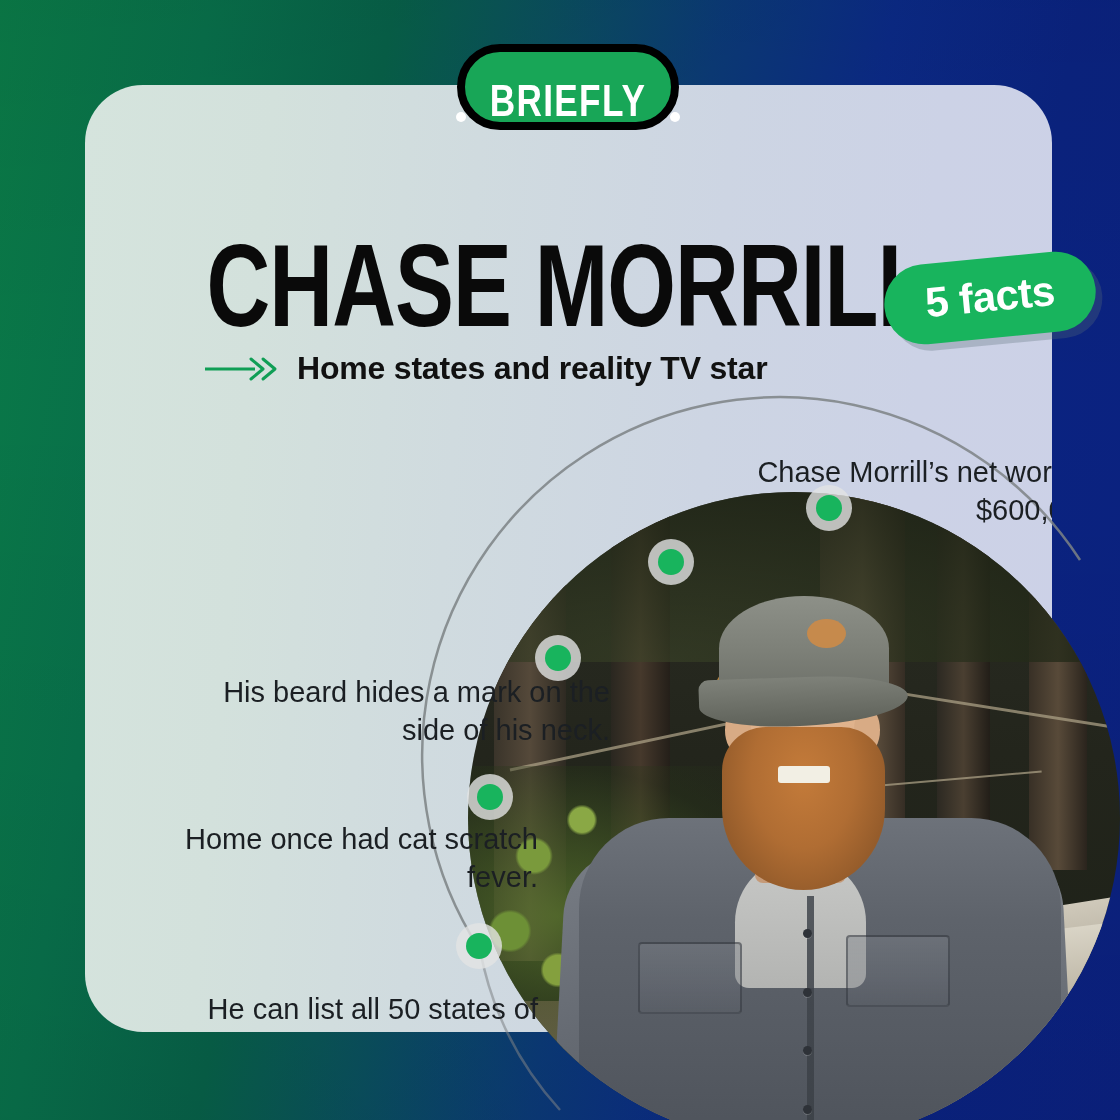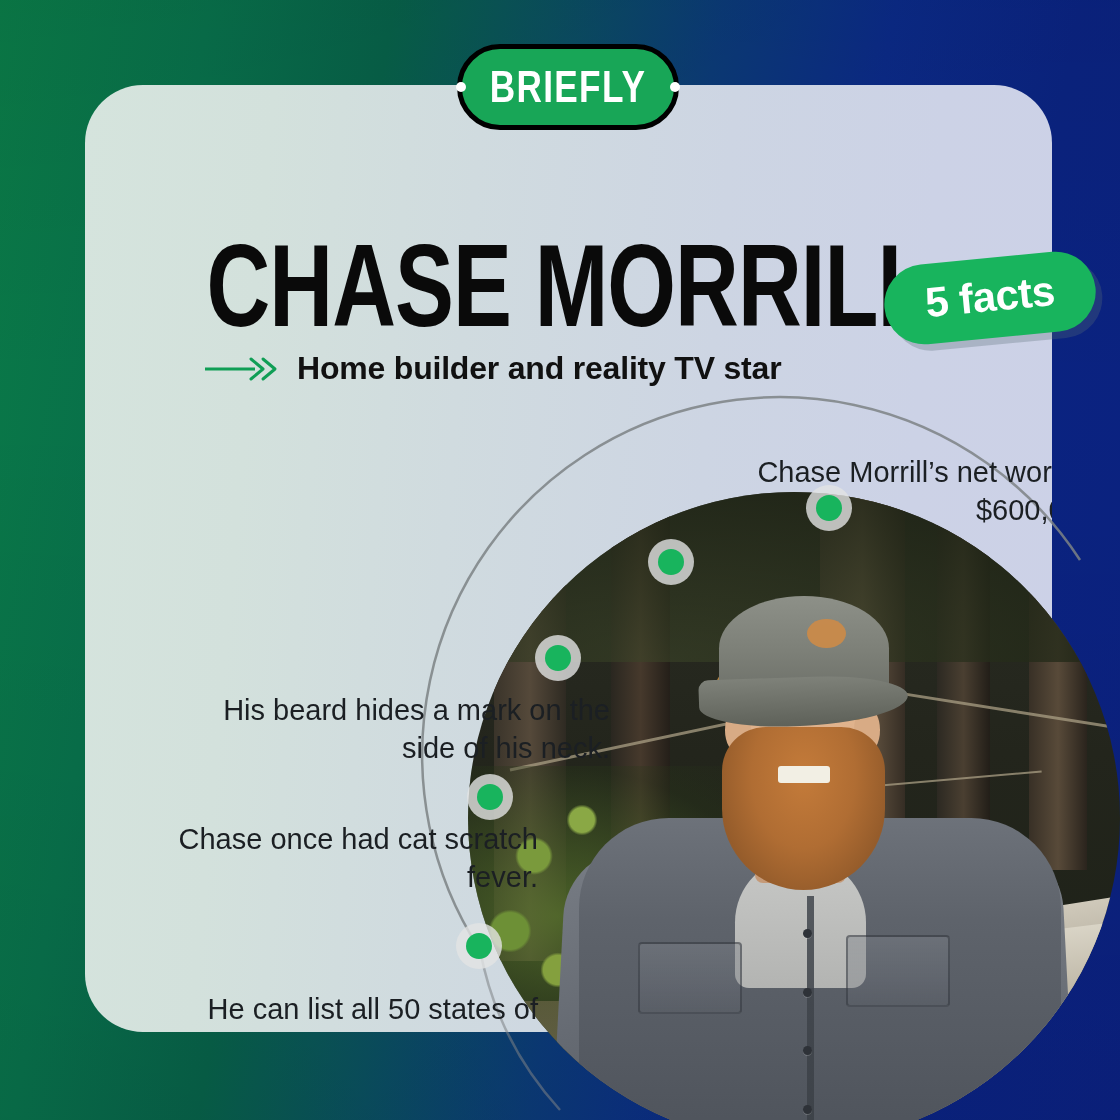--- a/index.html
+++ b/index.html
@@ -45,22 +45,22 @@
     overflow:hidden;
   }
 
   
   #logo {
     position:absolute;
     left:457px; top:44px;
     width:222px; height:86px;
     border-radius:43px;
     background:#18a657;
-    border:5px solid #000000;
-    display:flex; align-items:center; justify-content:center;
+    border:8px solid #000000;
+    display:flex; align-items:flex-end; justify-content:center;
     gap:13px;
     z-index:40;
   }
   #logo .dot { width:10px; height:10px; border-radius:50%; background:#fff; flex:none; }
   #logo .word {
     color:#ffffff;
     font-family:"Liberation Sans Narrow","Liberation Sans", sans-serif;
     font-weight:bold;
     font-size:40px;
     letter-spacing:1.5px;
@@ -130,21 +130,21 @@
   .fact {
     position:absolute;
     text-align:right;
     font-size:29px;
     line-height:1.32;
     color:#1b1f23;
     z-index:25;
   }
   #fact-0 { left:560px; top:368px; width:460px; }
   #fact-1 { left:200px; top:443px; width:470px; }
-  #fact-2 { left:120px; top:606px; width:405px; }
+  #fact-2 { left:120px; top:588px; width:405px; }
   #fact-3 { left:60px;  top:735px; width:393px; }
   #fact-4 { left:30px;  top:905px; width:423px; }
 
   
   #photo-wrap {
     position:absolute;
     left:468px; top:492px;
     width:652px; height:652px;
     border-radius:50%;
     overflow:hidden;
@@ -321,26 +321,26 @@
 <div id="card">
 
   <div id="title">CHASE MORRILL</div>
 
   <div id="subtitle-row">
     <svg id="arrow" width="78" height="26" viewBox="0 0 78 26">
       <line x1="0" y1="13" x2="50" y2="13" stroke="#0f9e55" stroke-width="3"></line>
       <polyline points="46,3 58,13 46,23" fill="none" stroke="#0f9e55" stroke-width="3" stroke-linecap="round" stroke-linejoin="round"></polyline>
       <polyline points="58,3 70,13 58,23" fill="none" stroke="#0f9e55" stroke-width="3" stroke-linecap="round" stroke-linejoin="round"></polyline>
     </svg>
-    <div id="subtitle">Home builder and reality TV star</div>
+    <div id="subtitle">Home states and reality TV star</div>
   </div>
 
   <div class="fact" id="fact-0">Chase Morrill’s net worth is $600,000.</div>
   <div class="fact" id="fact-2">His beard hides a mark on the side of his neck.</div>
-  <div class="fact" id="fact-3">Chase once had cat scratch fever.</div>
+  <div class="fact" id="fact-3">Home once had cat scratch fever.</div>
   <div class="fact" id="fact-4">He can list all 50 states of America in alphabetical order.</div>
 
 </div>
 
 <div id="photo-wrap">
   <div id="photo">
     <div class="pb-sky"></div>
     <div class="pb-trunk pb-t1"></div>
     <div class="pb-trunk pb-t2"></div>
     <div class="pb-trunk pb-t3"></div>

